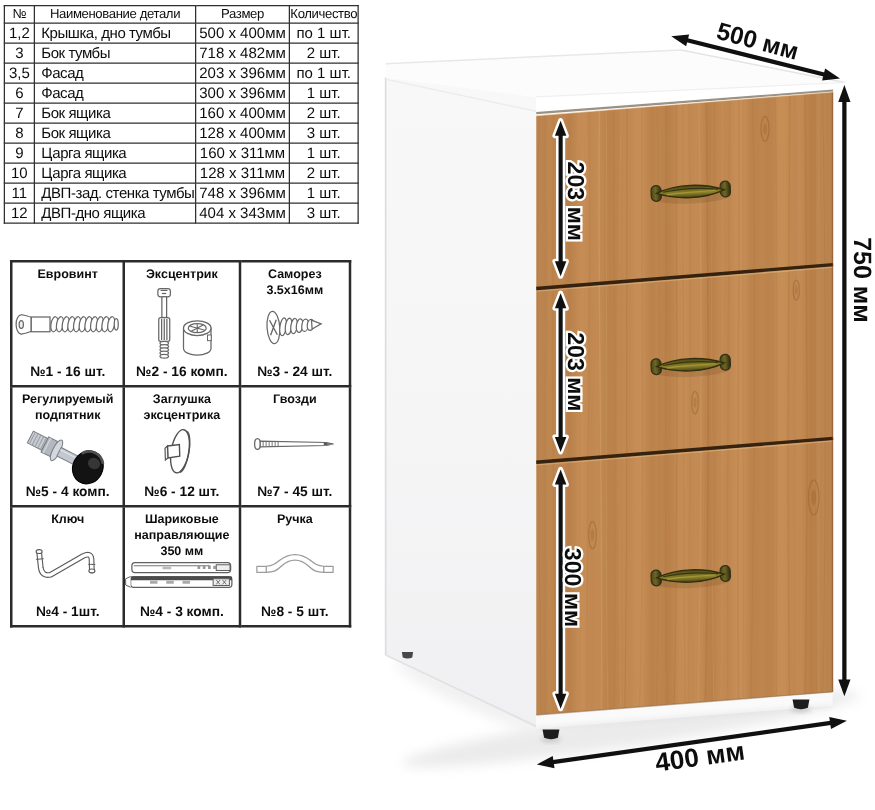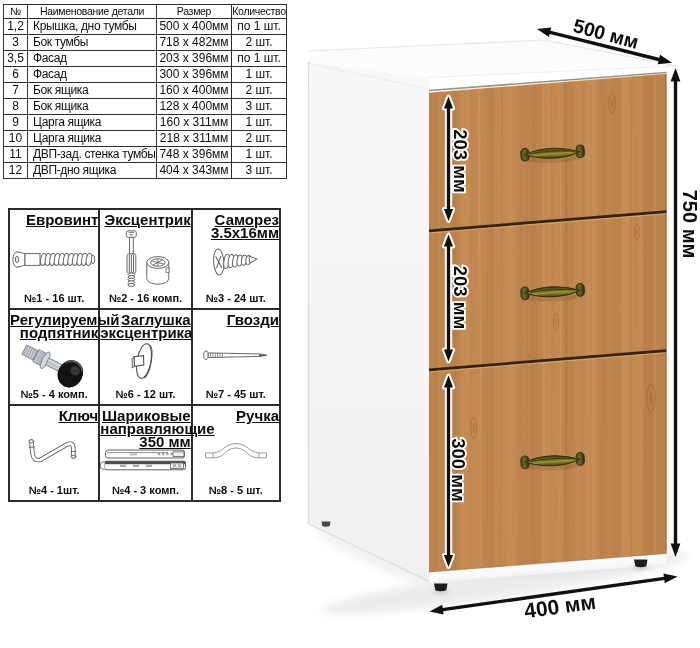--- a/index.html
+++ b/index.html
@@ -7,21 +7,21 @@
 #parts{position:absolute;left:3px;top:4px;width:284px;}
 #parts td{border:1px solid #2f2f2f;font-size:12px;height:15px;padding:0;line-height:15px;white-space:nowrap;overflow:hidden;}
 #parts tr.hd td{font-size:10.5px;height:13px;line-height:13px;letter-spacing:-0.3px;}
 #parts td.c{text-align:center;}
 #parts td.n{padding-left:5px;text-align:left;letter-spacing:-0.35px;margin-top:48px;}
 #hw{position:absolute;left:8px;top:208px;width:273px;height:294px;}
 #hw td{border:2px solid #2b2b2b;width:33.3%;vertical-align:top;position:relative;padding:0;}
 #hw tr.r1 td{height:98px;}
 #hw tr.r2 td{height:93px;}
 #hw tr.r3 td{height:94px;margin-left:28px;}
-#hw .t{font-weight:bold;font-size:15px;line-height:13px;text-align:right;padding-top:3px;text-decoration:underline;}
+#hw .t{font-weight:bold;font-size:10px;line-height:13px;text-align:center;padding-top:3px;}
 #hw .l{font-weight:bold;font-size:11px;text-align:center;position:absolute;left:0;right:0;bottom:4px;}
 </style></head>
 <body>
 <div id="stage">
 
 <table id="parts">
       <colgroup>
         <col style="width:24px">
         <col style="width:129px">
         <col style="width:75px">
@@ -72,21 +72,21 @@
         </tr>
         <tr>
           <td class="c">9</td>
           <td class="n">Царга ящика</td>
           <td class="c">160 х 311мм</td>
           <td class="c">1 шт.</td>
         </tr>
         <tr>
           <td class="c">10</td>
           <td class="n">Царга ящика</td>
-          <td class="c">218 х 311мм</td>
+          <td class="c">128 х 311мм</td>
           <td class="c">2 шт.</td>
         </tr>
         <tr>
           <td class="c">11</td>
           <td class="n">ДВП-зад. стенка тумбы</td>
           <td class="c">748 х 396мм</td>
           <td class="c">1 шт.</td>
         </tr>
         <tr>
           <td class="c">12</td>

